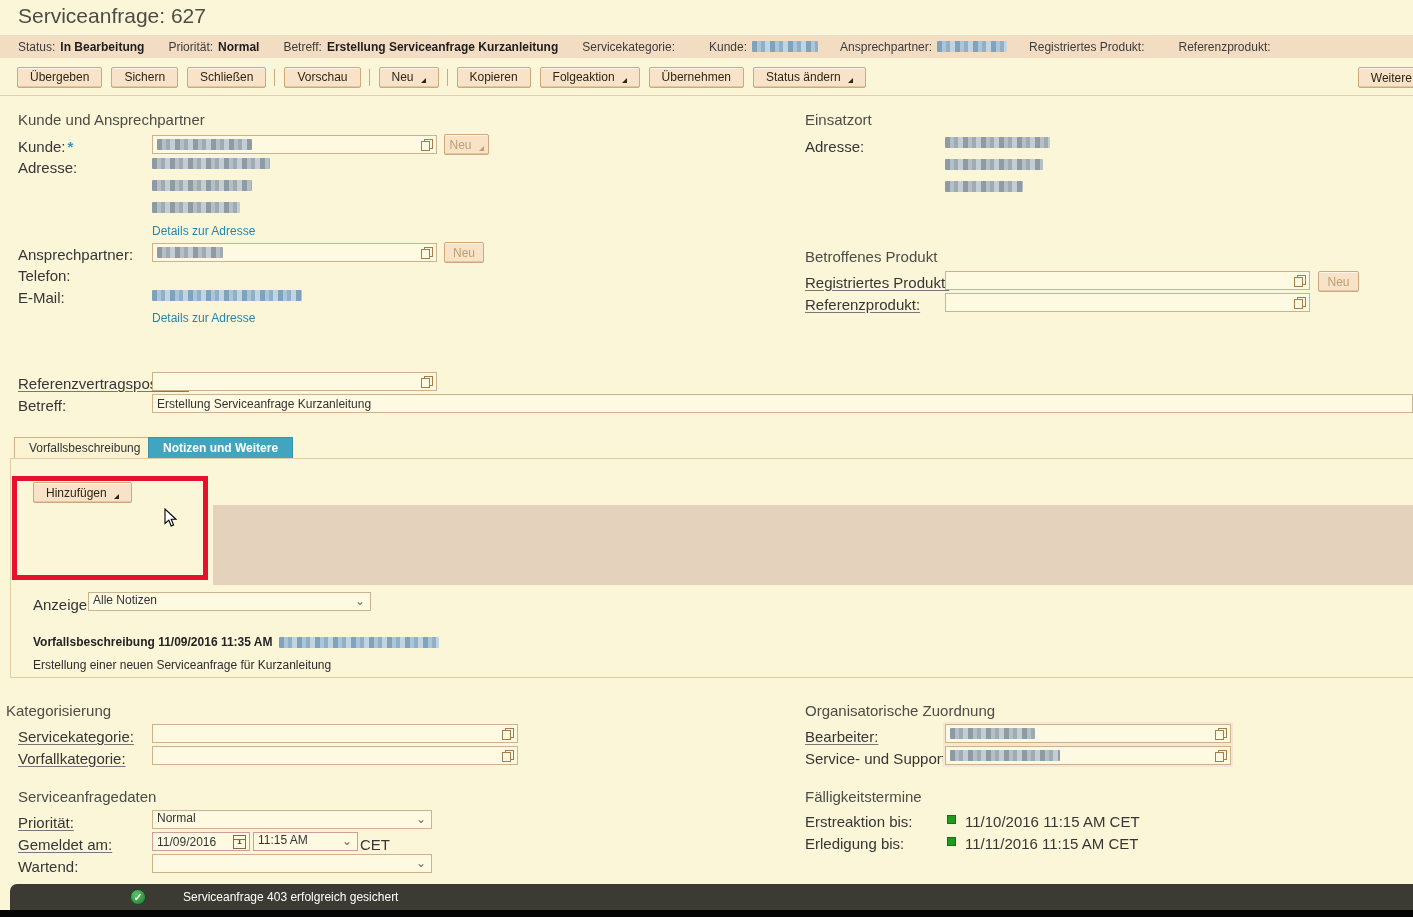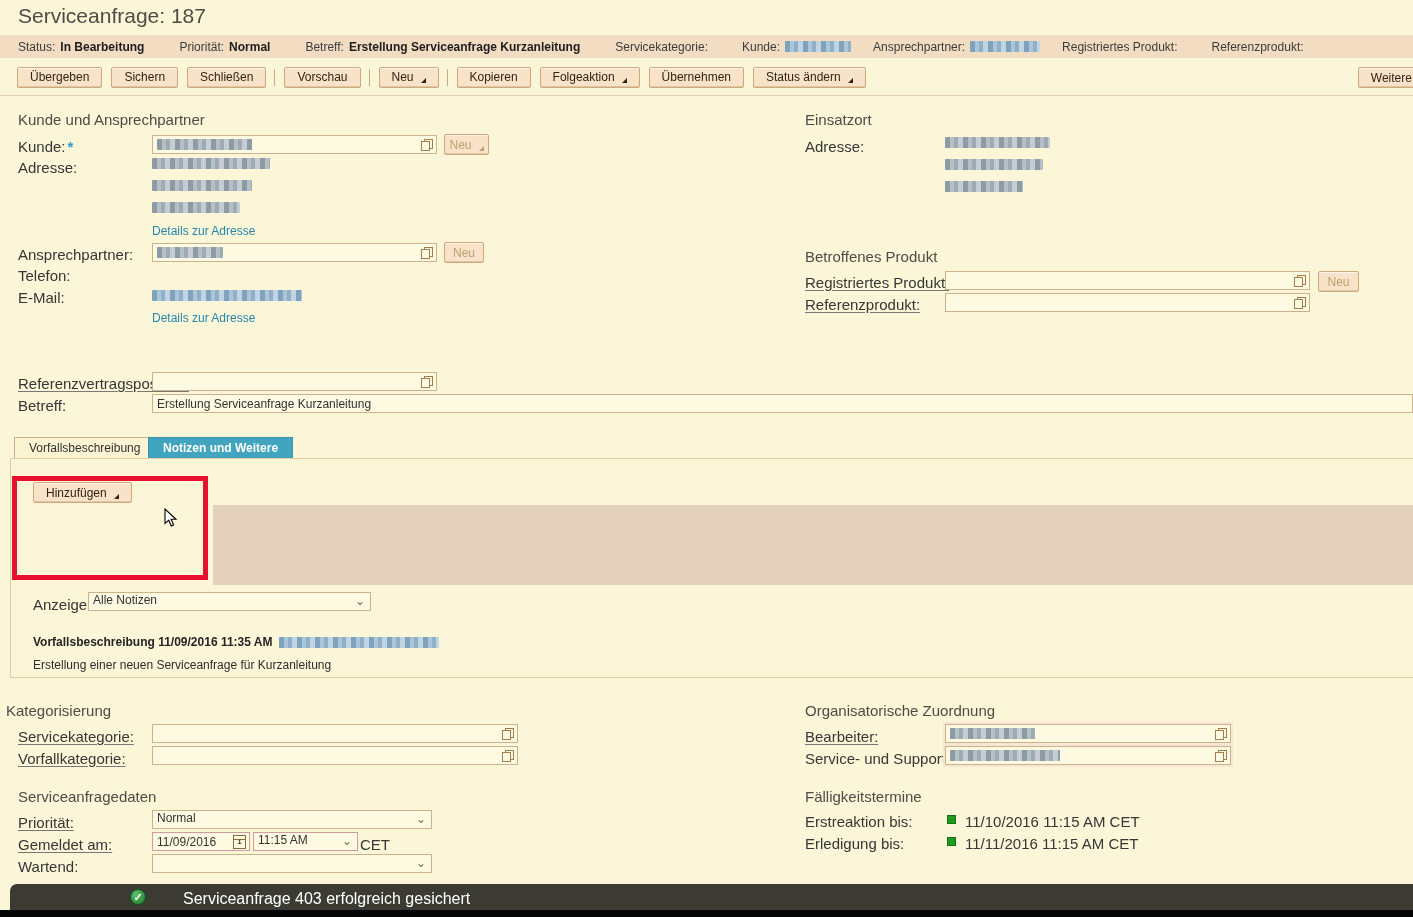--- a/index.html
+++ b/index.html
@@ -9,21 +9,21 @@
   .abs{position:absolute}
   .b{font-weight:normal}
 
   
   .page-title{position:absolute;left:18px;top:4px;font-size:21px;color:#4c4c46}
 
   
   .infobar{position:absolute;left:0;right:0;top:35px;height:23px;background:#f2ddc3;
            display:flex;align-items:center;padding-left:18px;white-space:nowrap}
   .infobar .fl{margin-right:5px;color:#3c3c3c}
-  .infobar .fv{font-weight:bold;margin-right:35px;color:#1d1d1d}
+  .infobar .fv{font-weight:bold;margin-right:24px;color:#1d1d1d}
   .infobar .gap{margin-right:34px}
 
   
   .toolbar{position:absolute;left:0;right:0;top:60px;height:34px;display:flex;align-items:center;padding-left:17px}
   .btn{display:inline-flex;align-items:center;justify-content:center;height:21px;padding:0 12px;
        background:#f8e3c8;border:1px solid #cfa87c;border-radius:2px;color:#2f2416;font-size:12px;
        box-shadow:inset 0 1px 0 rgba(255,255,255,.65), inset 0 -1px 0 rgba(150,110,60,.25);cursor:pointer;white-space:nowrap}
   .toolbar .btn{margin-right:9px}
   .btn.disabled{color:#bda173}
   .sep{width:1px;height:17px;background:#c6ab85;margin:0 6px 0 -1px;margin-right:9px}
@@ -76,29 +76,29 @@
   .note-body{position:absolute;left:33px;top:658px;color:#2c2c2c}
 
   
   .dot{position:absolute;width:9px;height:9px;background:#1f9a1f;border:1px solid #157015}
 
   
   .statusbar{position:absolute;left:10px;right:0;top:884px;height:26px;background:#3b3b33;border-radius:7px 0 0 0}
   .check{position:absolute;left:130px;top:889px;width:16px;height:16px;border-radius:50%;
          background:radial-gradient(circle at 35% 30%,#57c267,#1f7a2e);border:1px solid #145220;
          color:#fff;font-size:11px;font-weight:bold;text-align:center;line-height:15px}
-  .status-msg{position:absolute;left:183px;top:890px;color:#fff;font-size:16px}
+  .status-msg{position:absolute;left:183px;top:890px;color:#fff;font-size:12px}
   .bottomstrip{position:absolute;left:0;right:0;top:910px;height:7px;background:#050505}
 </style>
 </head>
 <body>
 
 <div class="page">
 
-  <div class="page-title">Serviceanfrage: 187</div>
+  <div class="page-title">Serviceanfrage: 627</div>
 
   <div class="infobar">
     <span class="fl">Status:</span>
     <span class="fv">In Bearbeitung</span>
     <span class="fl">Priorität:</span>
     <span class="fv">Normal</span>
     <span class="fl">Betreff:</span>
     <span class="fv">Erstellung Serviceanfrage Kurzanleitung</span>
     <span class="fl gap">Servicekategorie:</span>
     <span class="fl">Kunde:</span>

